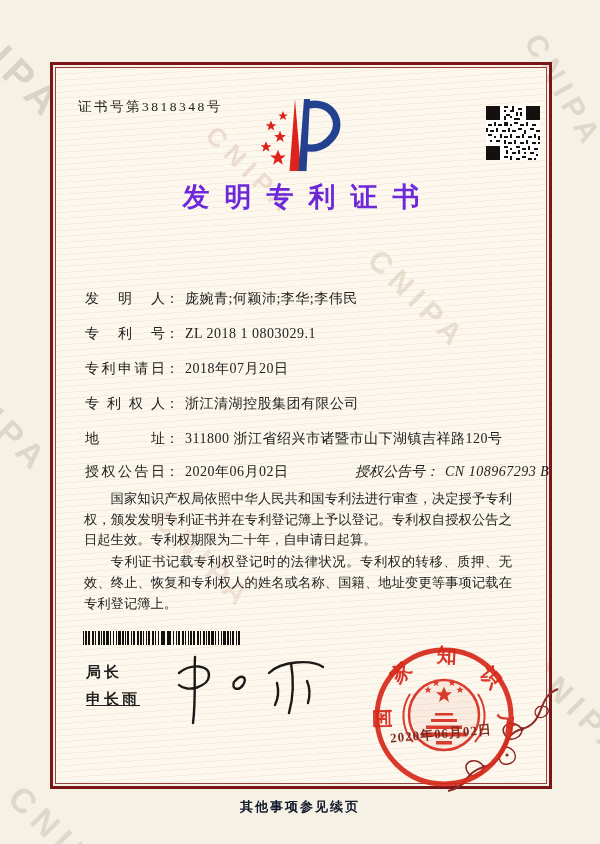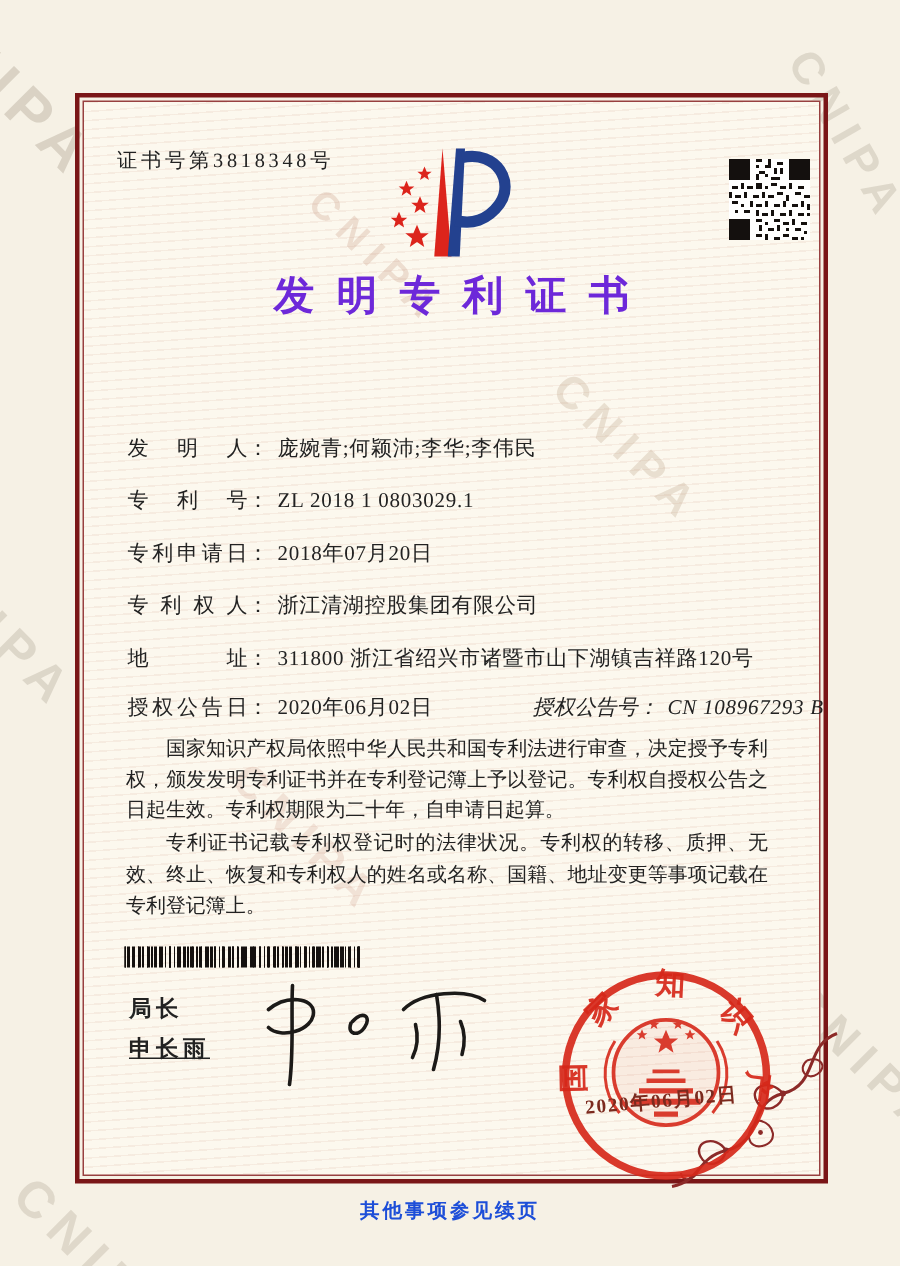--- a/index.html
+++ b/index.html
@@ -53,21 +53,21 @@
   .seal{position:absolute; left:316px; top:577px; width:150px; height:150px; z-index:5;}
   .seal-date{
     position:absolute; left:308px; top:660px; width:160px; text-align:center;
     font-size:13px; font-weight:600; color:#7c2a1e; letter-spacing:1px;
     transform:rotate(-5deg); z-index:6; white-space:nowrap;
   }
   .page-num{position:absolute; left:0; top:705px; width:100%; text-align:center; font-size:12.5px; letter-spacing:1px; z-index:2;}
   .ornament{position:absolute; left:393px; top:622px; width:114px; height:110px; z-index:4;}
   .footer-note{
     position:absolute; left:0; top:798px; width:100%; text-align:center;
-    font-size:13px; font-weight:600; letter-spacing:2px; color:#1d4ed8; z-index:1;
+    font-size:13px; font-weight:600; letter-spacing:2px; color:#0f172a; z-index:1;
   }
 </style>
 </head>
 <body>
 
 <div class="page">
 
   <div class="watermark" style="left:-38px;top:-14px;font-size:40px;color:rgba(158,146,128,.32);">CNIPA</div>
   <div class="watermark" style="left:547px;top:28px;font-size:30px;color:rgba(158,146,128,.27);transform:rotate(60deg);">CNIPA</div>
   <div class="watermark" style="left:-40px;top:356px;font-size:34px;color:rgba(158,146,128,.28);">CNIPA</div>

